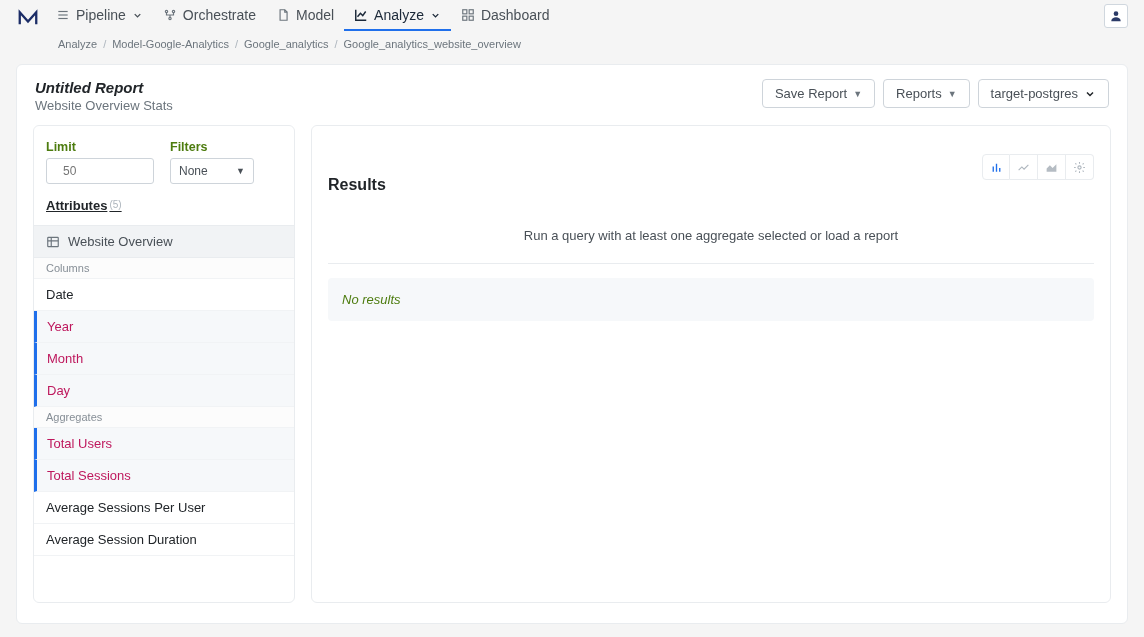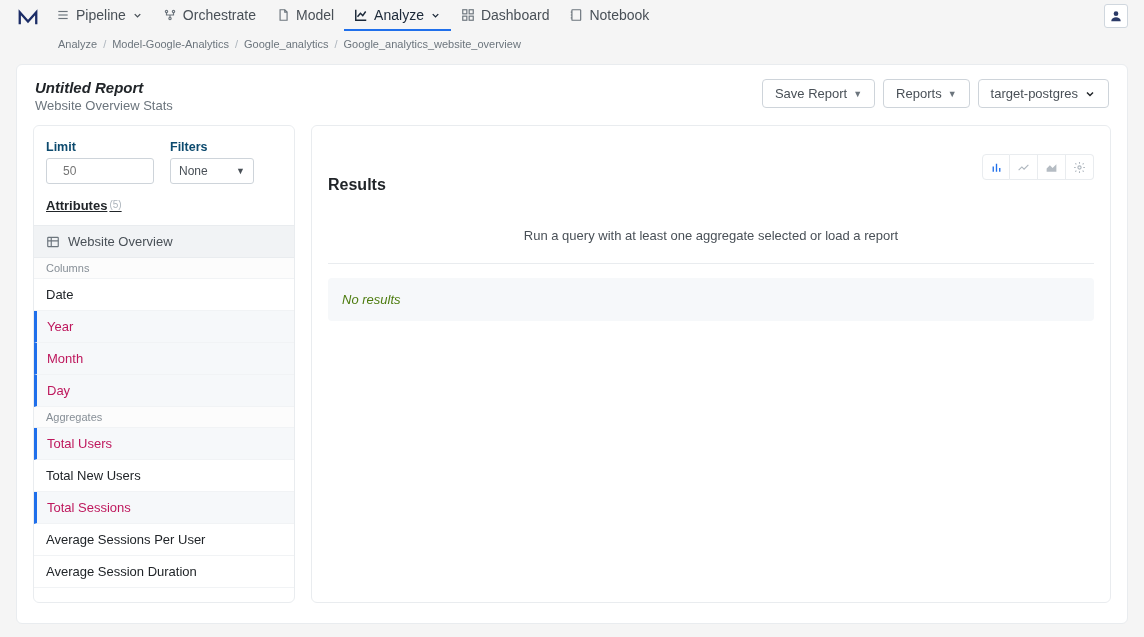--- a/index.html
+++ b/index.html
@@ -37,21 +37,21 @@
     .query-head-right { display: flex; align-items: center; gap: 8px; }
     .sql-link { font-size: 11px; text-decoration: underline; color: #495057; cursor: pointer; }
     .run-btn { background: #2ea043; color: #fff; border: none; border-radius: 4px; padding: 5px 10px; font-size: 13px; font-weight: 500; cursor: pointer; }
     .refresh-btn { border: 1px solid #2ea043; color: #2ea043; background: #fff; border-radius: 4px; padding: 4px 6px; font-size: 12px; cursor: pointer; display: inline-flex; align-items: center; justify-content: center; width: 26px; height: 26px; }
     .run-group { display: flex; align-items: center; gap: 0; }
     .run-group .run-btn { border-top-right-radius: 0; border-bottom-right-radius: 0; }
     .run-group .refresh-btn { border-top-left-radius: 0; border-bottom-left-radius: 0; border-left: none; }
 
     .form-row { display: flex; gap: 16px; padding: 14px 12px 8px 12px; }
     .form-col { display: flex; flex-direction: column; gap: 4px; }
-    .form-col label { font-size: 12.5px; font-weight: 600; color: #0c4a6e; }
+    .form-col label { font-size: 12.5px; font-weight: 600; color: #4d7c0f; }
     .limit-input { width: 108px; border: 1px solid #ced4da; border-radius: 3px; padding: 5px 16px; font-size: 12px; color: #6c757d; }
     .filter-select { width: 84px; border: 1px solid #ced4da; border-radius: 3px; padding: 5px 8px; font-size: 12px; color: #495057; display: flex; align-items: center; justify-content: space-between; background: #fff; cursor: pointer; }
 
     .attr-head { padding: 6px 12px 12px 12px; font-size: 13px; font-weight: 600; text-decoration: underline; }
     .attr-count { font-size: 10px; color: #adb5bd; font-weight: 400; margin-left: 2px; vertical-align: 2px; }
 
     .source-row { display: flex; align-items: center; gap: 8px; padding: 8px 12px; background: #f1f3f5; border-top: 1px solid #e9ecef; border-bottom: 1px solid #e9ecef; font-size: 13px; color: #495057; }
     .section-label { font-size: 11px; color: #868e96; padding: 4px 12px; background: #fcfcfc; border-bottom: 1px solid #f1f3f5; }
 
     .attr-item { padding: 8px 12px; font-size: 13px; border-bottom: 1px solid #f1f3f5; cursor: pointer; color: #212529; }
@@ -135,31 +135,20 @@
       <div class="nav-item">
         <span class="nav-icon icon" style="color: rgb(108, 117, 125);">
           <svg width="14" height="14" viewBox="0 0 24 24" fill="none" stroke="#6c757d" stroke-width="2">
             <rect x="3" y="3" width="7" height="7"></rect>
             <rect x="14" y="3" width="7" height="7"></rect>
             <rect x="3" y="14" width="7" height="7"></rect>
             <rect x="14" y="14" width="7" height="7"></rect>
           </svg>
         </span>
         <span>Dashboard</span>
-      </div>
-      <div class="nav-item">
-        <span class="nav-icon icon" style="color: rgb(108, 117, 125);">
-          <svg width="14" height="14" viewBox="0 0 24 24" fill="none" stroke="#6c757d" stroke-width="2">
-            <rect x="5" y="3" width="15" height="18" rx="1"></rect>
-            <line x1="5" y1="7" x2="3" y2="7"></line>
-            <line x1="5" y1="12" x2="3" y2="12"></line>
-            <line x1="5" y1="17" x2="3" y2="17"></line>
-          </svg>
-        </span>
-        <span>Notebook</span>
       </div>
     </div>
   <div class="spacer"></div>
   <div class="avatar-box">
     <svg width="14" height="14" viewBox="0 0 24 24" fill="#2b3a67">
         <circle cx="12" cy="8" r="4"></circle>
         <path d="M4 20c0-4 4-6 8-6s8 2 8 6v1H4z"></path>
       </svg>
   </div>
 </div>
@@ -236,21 +225,20 @@
       <div class="section-label">Columns</div>
       <div id="columns-list">
           <div class="attr-item">Date</div>
           <div class="attr-item selected">Year</div>
           <div class="attr-item selected">Month</div>
           <div class="attr-item selected">Day</div>
         </div>
       <div class="section-label">Aggregates</div>
       <div id="aggregates-list">
           <div class="attr-item selected">Total Users</div>
-          <div class="attr-item">Total New Users</div>
           <div class="attr-item selected">Total Sessions</div>
           <div class="attr-item">Average Sessions Per User</div>
           <div class="attr-item">Average Session Duration</div>
         </div>
     </div>
 
     <div class="results-panel">
       <div class="results-head">
         <h3>Results</h3>
         <div class="chart-toggles">

